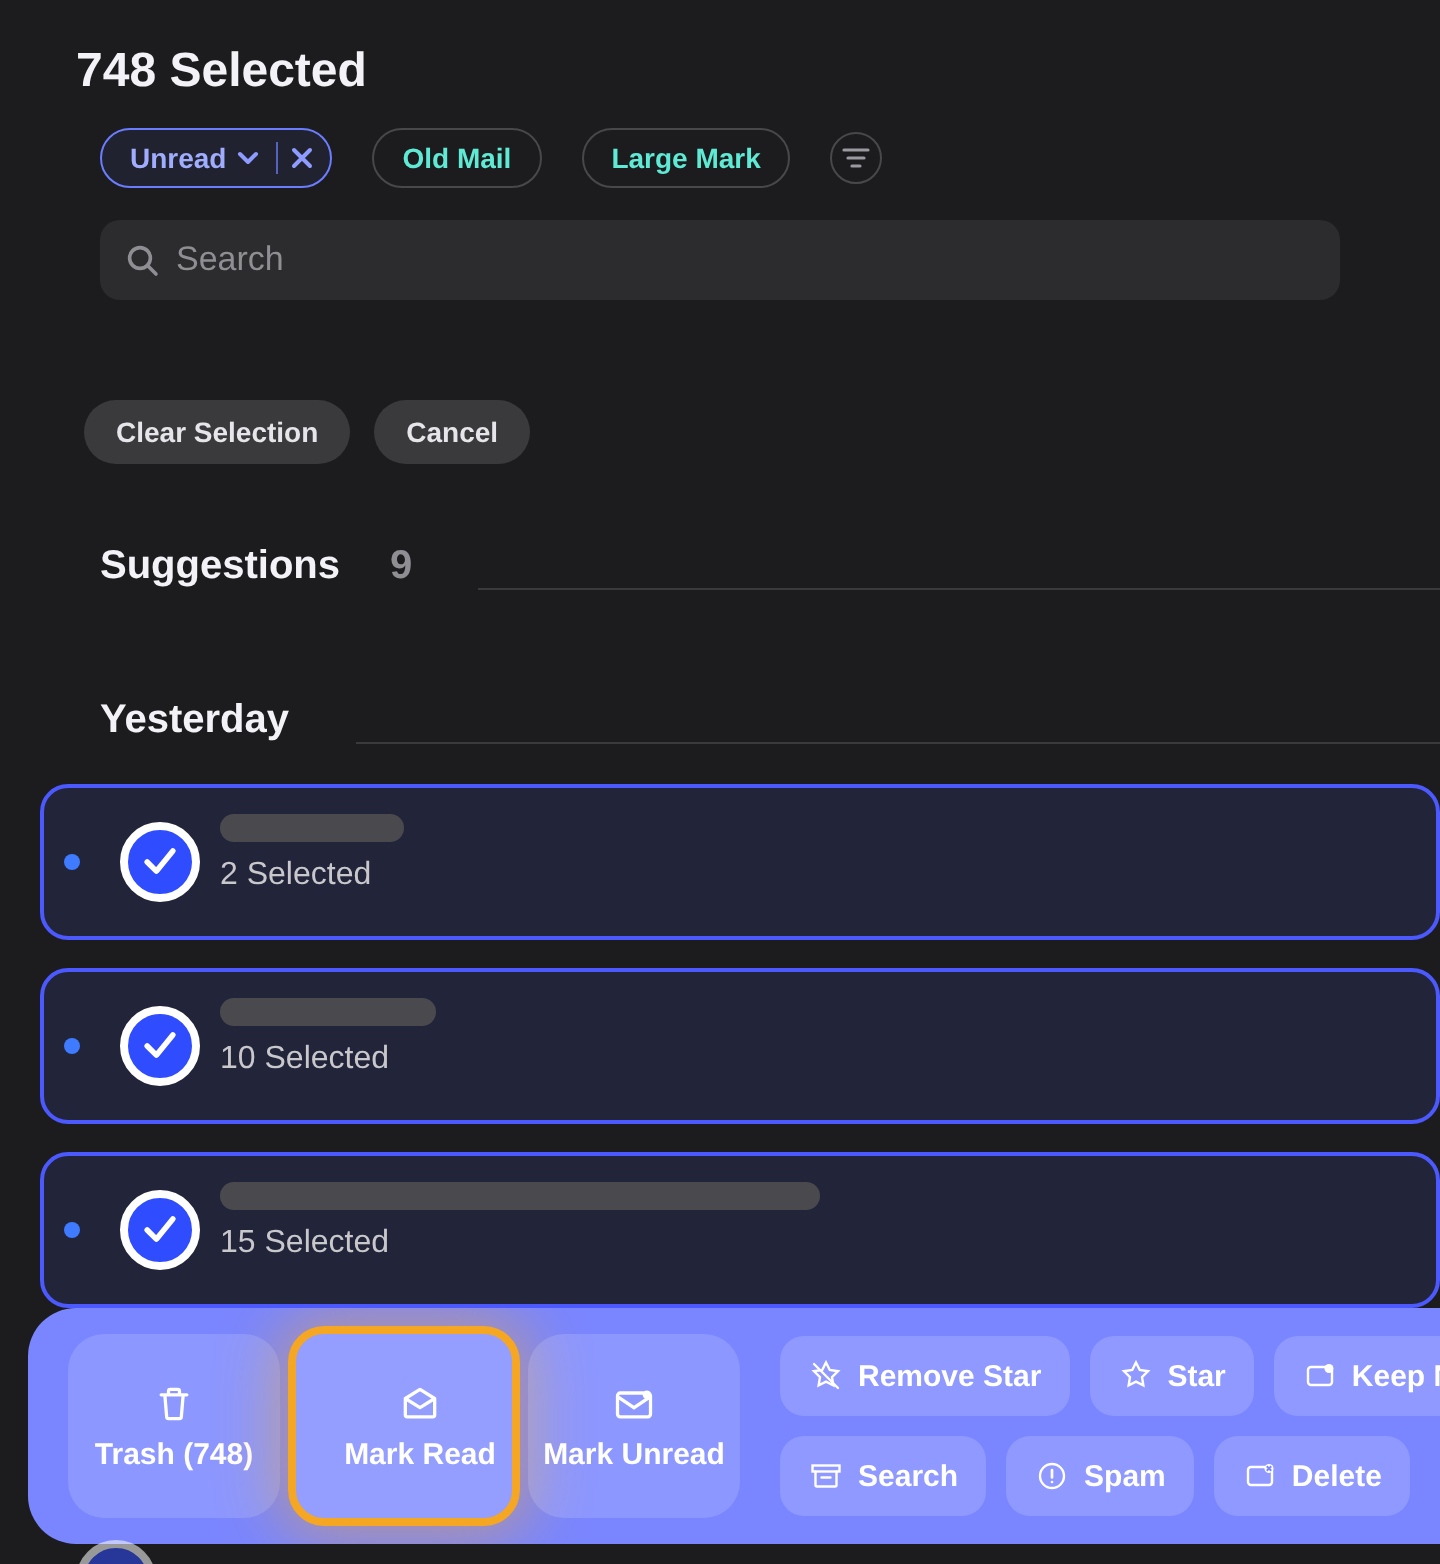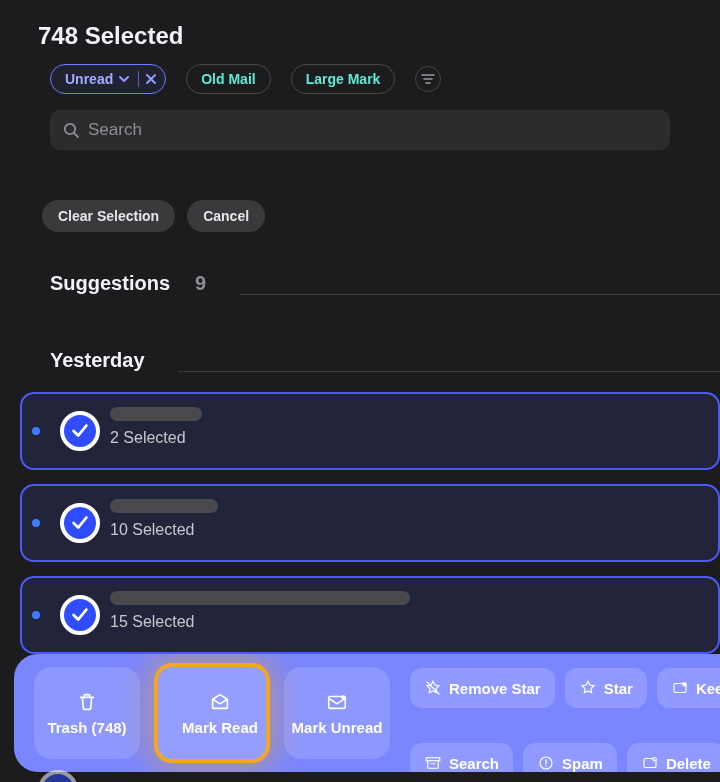--- a/index.html
+++ b/index.html
@@ -41,27 +41,27 @@
 .card { position: relative; border: 2px solid #4b59ff; border-radius: 14px; background: #22243a; height: 78px; margin-bottom: 14px; width: 700px; overflow: hidden; }
 .card .dot { position: absolute; left: 10px; top: 50%; transform: translateY(-50%); width: 8px; height: 8px; border-radius: 50%; background: #3e7bff; }
 .card .check { position: absolute; left: 38px; top: 50%; transform: translateY(-50%); width: 40px; height: 40px; border-radius: 50%; background: #2f4cff; border: 4px solid #fff; display: flex; align-items: center; justify-content: center; }
 .card .check svg { width: 22px; height: 22px; }
 .card .lines { position: absolute; left: 88px; top: 13px; }
 .card .name-blur { height: 14px; background: #4a4a4e; border-radius: 7px; }
 .card .sel-text { margin-top: 8px; color: #c7c7cc; font-size: 16px; font-weight: 500; }
 
 
 .toolbar { position: absolute; left: 14px; right: 0; bottom: 10px; height: 118px; border-radius: 24px 0 0 24px; background: #7a86ff; display: flex; align-items: center; padding: 0 0 0 20px; overflow: hidden; }
-.tool-main { display: flex; gap: 14px; align-items: center; }
+.tool-main { display: flex; gap: 4px; align-items: center; }
 .tool-btn { width: 106px; height: 92px; border-radius: 18px; background: rgba(255,255,255,0.14); display: flex; flex-direction: column; align-items: center; justify-content: center; gap: 6px; color: #fff; font-size: 15px; font-weight: 700; cursor: pointer; }
 .tool-btn.highlight { border: 4px solid #f5a623; box-shadow: 0 0 30px 6px rgba(245,166,35,0.45); width: 116px; height: 100px; background: rgba(255,255,255,0.20); padding-left: 16px; }
 .tool-btn svg { width: 22px; height: 22px; }
 .tool-side { margin-left: 20px; display: flex; flex-direction: column; gap: 10px; }
 .tool-row { display: flex; gap: 10px; }
-.chip-btn { height: 40px; padding: 0 14px; border-radius: 12px; background: rgba(255,255,255,0.16); color: #fff; font-size: 15px; font-weight: 700; display: inline-flex; align-items: center; gap: 7px; cursor: pointer; white-space: nowrap; margin-top: 25px; }
+.chip-btn { height: 40px; padding: 0 14px; border-radius: 12px; background: rgba(255,255,255,0.16); color: #fff; font-size: 15px; font-weight: 700; display: inline-flex; align-items: center; gap: 7px; cursor: pointer; white-space: nowrap; }
 .chip-btn svg { width: 18px; height: 18px; }
 .partial-card { position: absolute; left: 38px; bottom: -28px; display: flex; align-items: center; opacity: 0.55; }
 .partial-card .check2 { width: 40px; height: 40px; border-radius: 50%; background: #2f4cff; border: 4px solid #fff; display: flex; align-items: center; justify-content: center; }
 </style>
 </head>
 <body>
 <div class="root">
 
   <div class="header-title">748 Selected</div>
 

